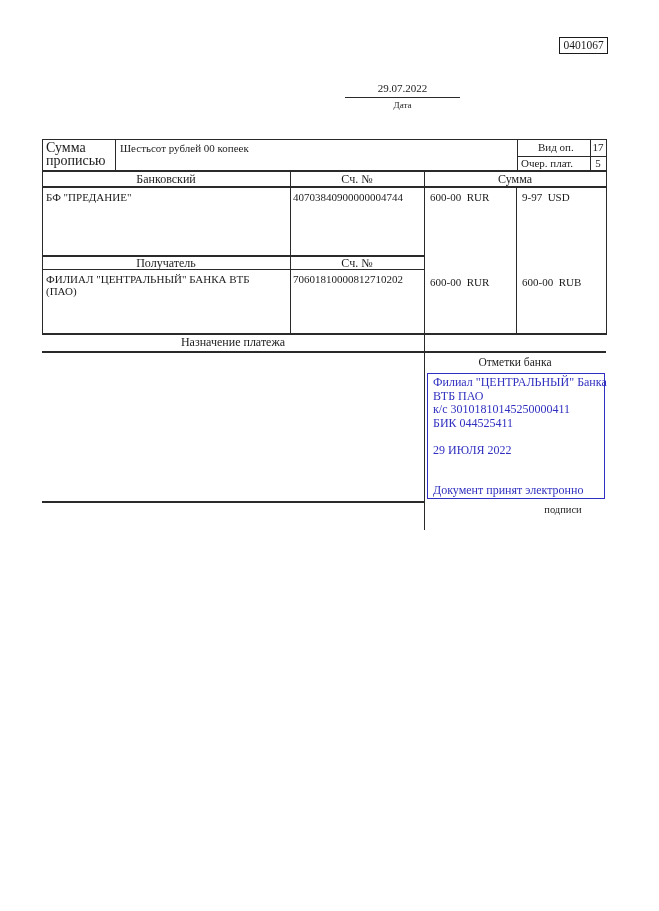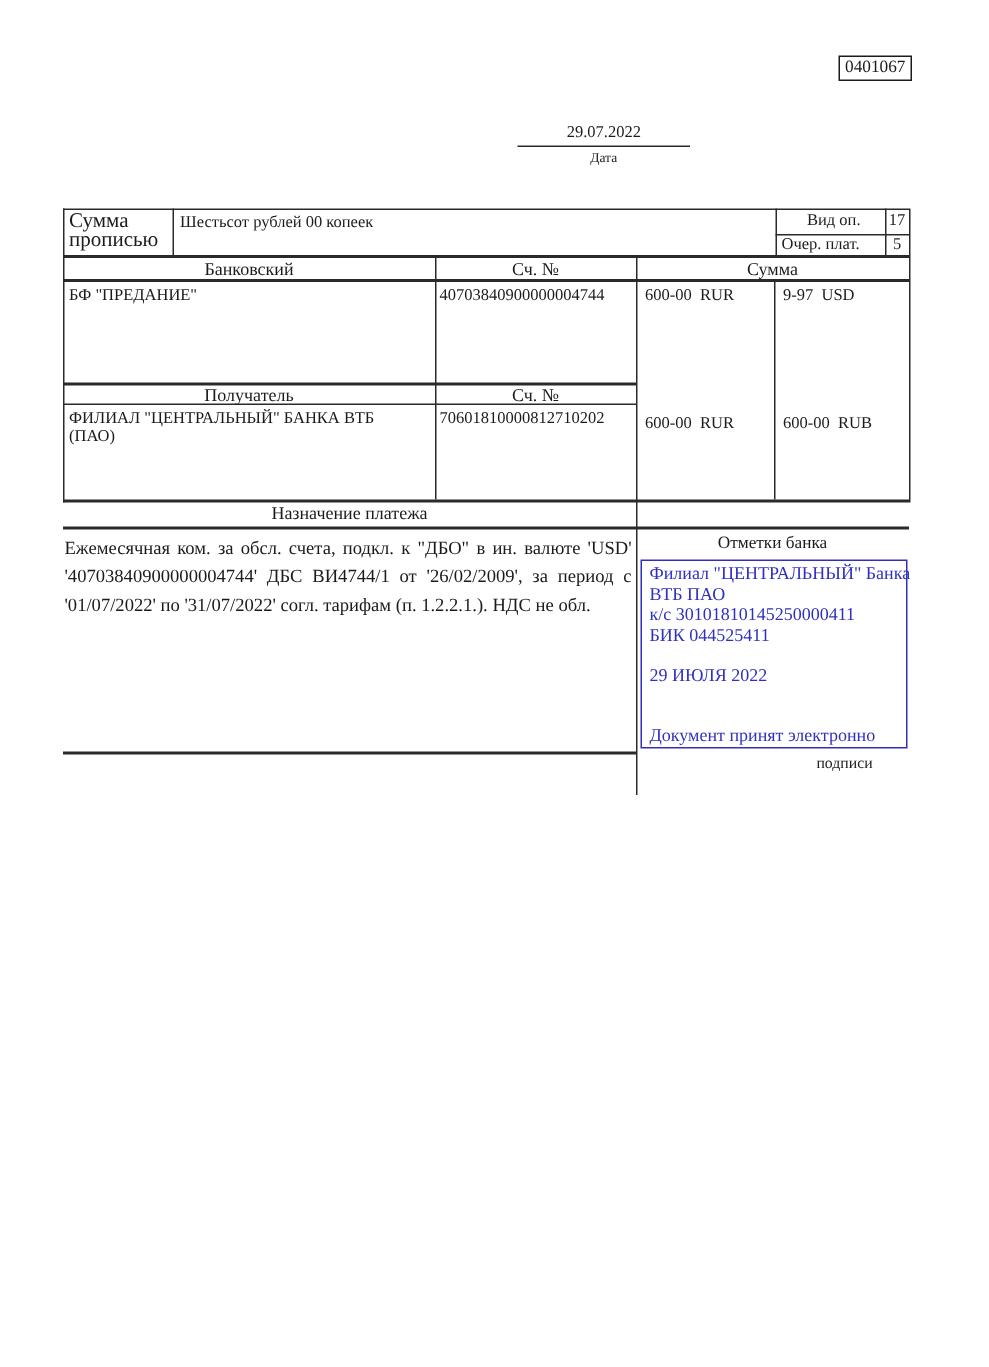--- a/index.html
+++ b/index.html
@@ -88,21 +88,20 @@
 
   <div class="abs ctr t12" style="left:42px; top:256px; width:248px;">Получатель</div>
   <div class="abs ctr t12" style="left:290px; top:256px; width:134px;">Сч. №</div>
 
   <div class="abs t125" style="left:46px; top:273px; width:235px;">ФИЛИАЛ "ЦЕНТРАЛЬНЫЙ" БАНКА ВТБ (ПАО)</div>
   <div class="abs t125" style="left:293px; top:273px;">70601810000812710202</div>
   <div class="abs t125 amt" style="left:430px; top:276px;">600-00  RUR</div>
   <div class="abs t125 amt" style="left:522px; top:276px;">600-00  RUB</div>
 
   <div class="abs ctr t12" style="left:42px; top:335px; width:382px;">Назначение платежа</div>
-  <div class="abs purpose" style="left:43px; top:356px; width:378px;">Ежемесячная ком. за обсл. счета, подкл. к "ДБО" в ин. валюте 'USD' '40703840900000004744' ДБС ВИ4744/1 от '26/02/2009', за период с '01/07/2022' по '31/07/2022' согл. тарифам (п. 1.2.2.1.). НДС не обл.</div>
 
   <div class="abs ctr" style="left:424px; top:356px; width:182px; font-size:11.5px;">Отметки банка</div>
 
   <div class="abs stamp-box" style="left:427px; top:373px; width:178px; height:126px;">
     <div class="stamp-line">Филиал "ЦЕНТРАЛЬНЫЙ" Банка</div>
     <div class="stamp-line">ВТБ ПАО</div>
     <div class="stamp-line">к/с 30101810145250000411</div>
     <div class="stamp-line">БИК 044525411</div>
     <div class="stamp-line"></div>
     <div class="stamp-line">29 ИЮЛЯ 2022</div>

